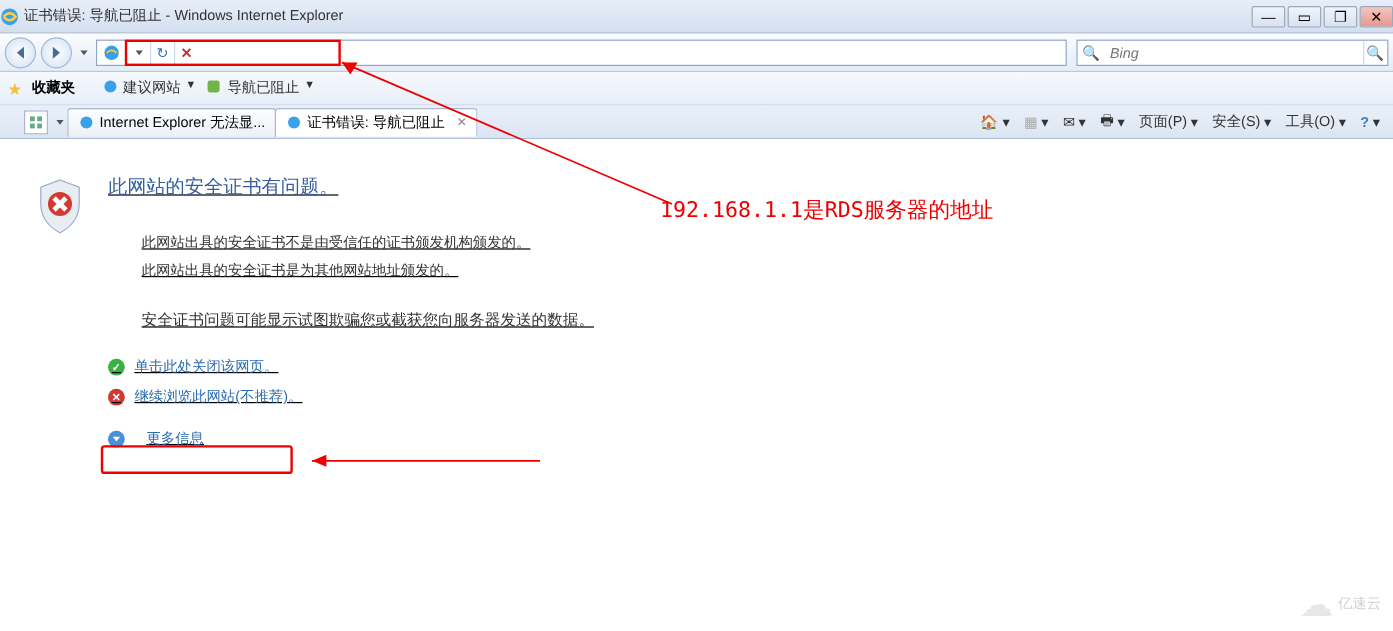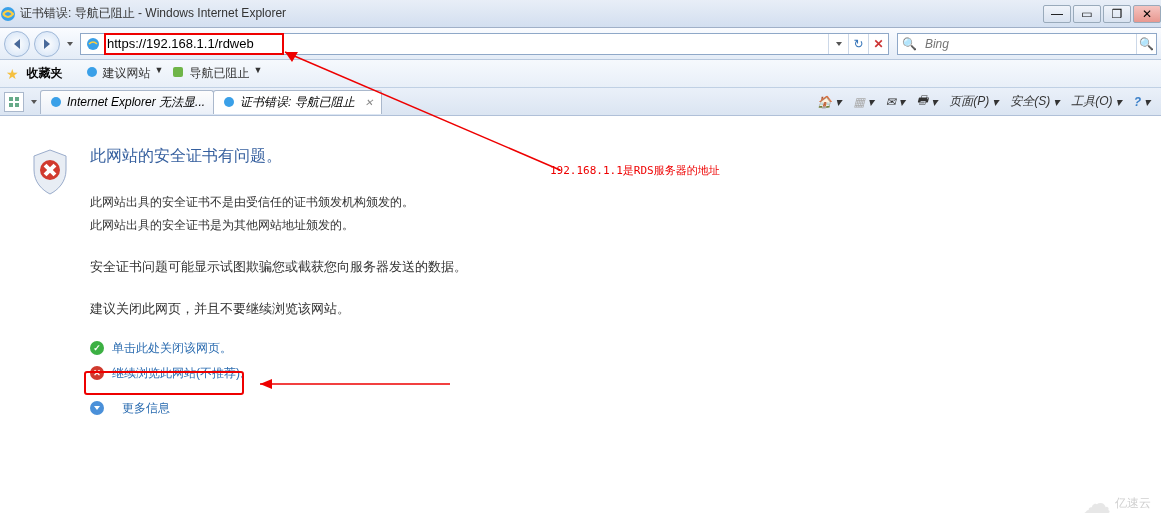--- a/index.html
+++ b/index.html
@@ -23,46 +23,46 @@
     .addr-icon{width:16px;height:16px;margin:0 4px;}
     .addr-input{flex:1;border:none;outline:none;font-size:13px;padding:2px;}
     .addr-btn{width:20px;height:20px;display:flex;align-items:center;justify-content:center;border-left:1px solid #ccd8e8;}
     .search-wrap{width:260px;display:flex;align-items:center;height:22px;background:#fff;border:1px solid #8fa8c8;margin-left:4px;}
     .search-input{flex:1;border:none;outline:none;color:#3b82f6;font-style:italic;padding:2px 4px;}
     
     .favbar{height:28px;background:linear-gradient(#f6f9fd,#e8eff8);border-bottom:1px solid #c0d0e4;display:flex;align-items:center;padding:0 6px;gap:8px;}
     .favbar .star{color:#f5c040;font-size:14px;}
     .favbar .fav-link{display:flex;align-items:flex-start;gap:4px;color:#333;}
     
-    .tabbar{height:28px;background:linear-gradient(#eaf0f9,#dbe5f2);border-bottom:1px solid #b0c0d8;display:flex;align-items:center;padding-left:4px;position:relative;font-style:italic;}
+    .tabbar{height:28px;background:linear-gradient(#eaf0f9,#dbe5f2);border-bottom:1px solid #b0c0d8;display:flex;align-items:center;padding-left:20px;position:relative;}
     .tab-quick{width:20px;height:20px;border:1px solid #aab8cc;background:#fff;display:flex;align-items:center;justify-content:center;margin-right:4px;}
     .tab{height:24px;display:flex;align-items:center;padding:0 8px;gap:4px;border:1px solid #aab8cc;border-bottom:none;background:linear-gradient(#fdfdfd,#ebf0f8);margin-right:-1px;border-radius:3px 3px 0 0;max-width:180px;}
     .tab.active{background:#fff;}
     .tab .close-x{margin-left:6px;color:#888;font-size:10px;}
     .command-bar{position:absolute;right:6px;display:flex;gap:2px;align-items:center;}
     .cmd-item{display:flex;align-items:center;gap:3px;padding:2px 5px;color:#333;}
     
     .content{position:relative;padding:30px 30px 30px 30px;background:#fff;height:calc(526px - 28px - 32px - 28px - 28px);}
     .shield{position:absolute;left:30px;top:32px;}
-    .cert-body{margin-left:60px;}
+    .cert-body{margin-left:60px;text-decoration:underline;}
     .cert-title{font-size:16px;color:#355f9e;margin-bottom:24px;}
-    .cert-text{font-size:13px;color:#333;line-height:1.9;margin-bottom:18px;}
+    .cert-text{font-size:13px;color:#333;line-height:1.9;margin-bottom:18px;margin-left:28px;}
     .action-line{display:flex;align-items:center;gap:8px;margin:8px 0;font-size:13px;}
     .action-line a{color:#2b6cb0;text-decoration:none;}
     .more-info{display:flex;align-items:center;gap:18px;margin-top:18px;color:#2b6cb0;font-size:13px;}
     .circle-icon{width:14px;height:14px;border-radius:50%;display:flex;align-items:center;justify-content:center;}
     .circle-icon.green{background:#3cb043;}
     .circle-icon.red{background:#d03a2e;}
     .circle-icon .inner{color:#fff;font-size:9px;font-weight:bold;}
     .expand-icon{width:14px;height:14px;border-radius:50%;background:#4a90d9;display:flex;align-items:center;justify-content:center;}
     .expand-icon .chv{width:0;height:0;border-top:3px solid transparent;border-bottom:3px solid transparent;border-left:4px solid #fff;transform:rotate(90deg);}
     
     .annot-box-url{position:absolute;left:104px;top:33px;width:180px;height:22px;border:2px solid #e00;pointer-events:none;}
     .annot-box-continue{position:absolute;left:84px;top:371px;width:160px;height:24px;border:2px solid #e00;pointer-events:none;border-radius:3px;}
-    .annot-text{position:absolute;left:550px;top:163px;color:#e00;font-size:11px;font-family:SimSun,monospace;}
+    .annot-text{position:absolute;left:550px;top:163px;color:#e00;font-size:18px;font-family:SimSun,monospace;}
     .arrow-svg{position:absolute;pointer-events:none;}
     
     .watermark{position:absolute;right:10px;bottom:6px;opacity:0.35;display:flex;align-items:center;gap:4px;color:#777;font-size:13px;}
     .watermark .cloud{font-size:28px;color:#bbb;}
   </style>
 </head>
 <body>
 
 <div class="titlebar">
   <svg class="ie-icon" viewBox="0 0 16 16">
@@ -86,21 +86,20 @@
       <div class="nav-arrow right"></div>
     </div>
   <div class="small-drop">
       <div class="chev-down"></div>
     </div>
   <div class="addr-wrap">
     <svg class="addr-icon" viewBox="0 0 16 16">
         <circle cx="8" cy="8" r="6" fill="#3aa0e8"></circle>
         <path d="M4 8 Q8 4 12 8" fill="none" stroke="#ffcf3f" stroke-width="1.5"></path>
       </svg>
-    <input class="addr-input" value="https://192.168.1.1/rdweb" style="">
     <div class="addr-btn">
         <div class="chev-down"></div>
       </div>
     <div class="addr-btn">
         <span style="color:#3373b8;font-size:12px;">↻</span>
       </div>
     <div class="addr-btn">
         <span style="color:#c33;font-weight:bold;">✕</span>
       </div>
   </div>
@@ -177,21 +176,20 @@
     <rect x="13" y="20" width="14" height="4" fill="#fff" transform="rotate(45 20 22)"></rect>
     <rect x="13" y="20" width="14" height="4" fill="#fff" transform="rotate(-45 20 22)"></rect>
   </svg>
   <div class="cert-body">
     <div class="cert-title">此网站的安全证书有问题。</div>
     <div class="cert-text">
       <div>此网站出具的安全证书不是由受信任的证书颁发机构颁发的。</div>
       <div>此网站出具的安全证书是为其他网站地址颁发的。</div>
     </div>
     <div class="cert-text">安全证书问题可能显示试图欺骗您或截获您向服务器发送的数据。</div>
-    <div class="cert-text">建议关闭此网页，并且不要继续浏览该网站。</div>
     <div class="action-line">
       <span class="circle-icon green">
           <span class="inner">✓</span>
         </span>
       <a href="#">单击此处关闭该网页。</a>
     </div>
     <div class="action-line">
       <span class="circle-icon red">
           <span class="inner">✕</span>
         </span>

